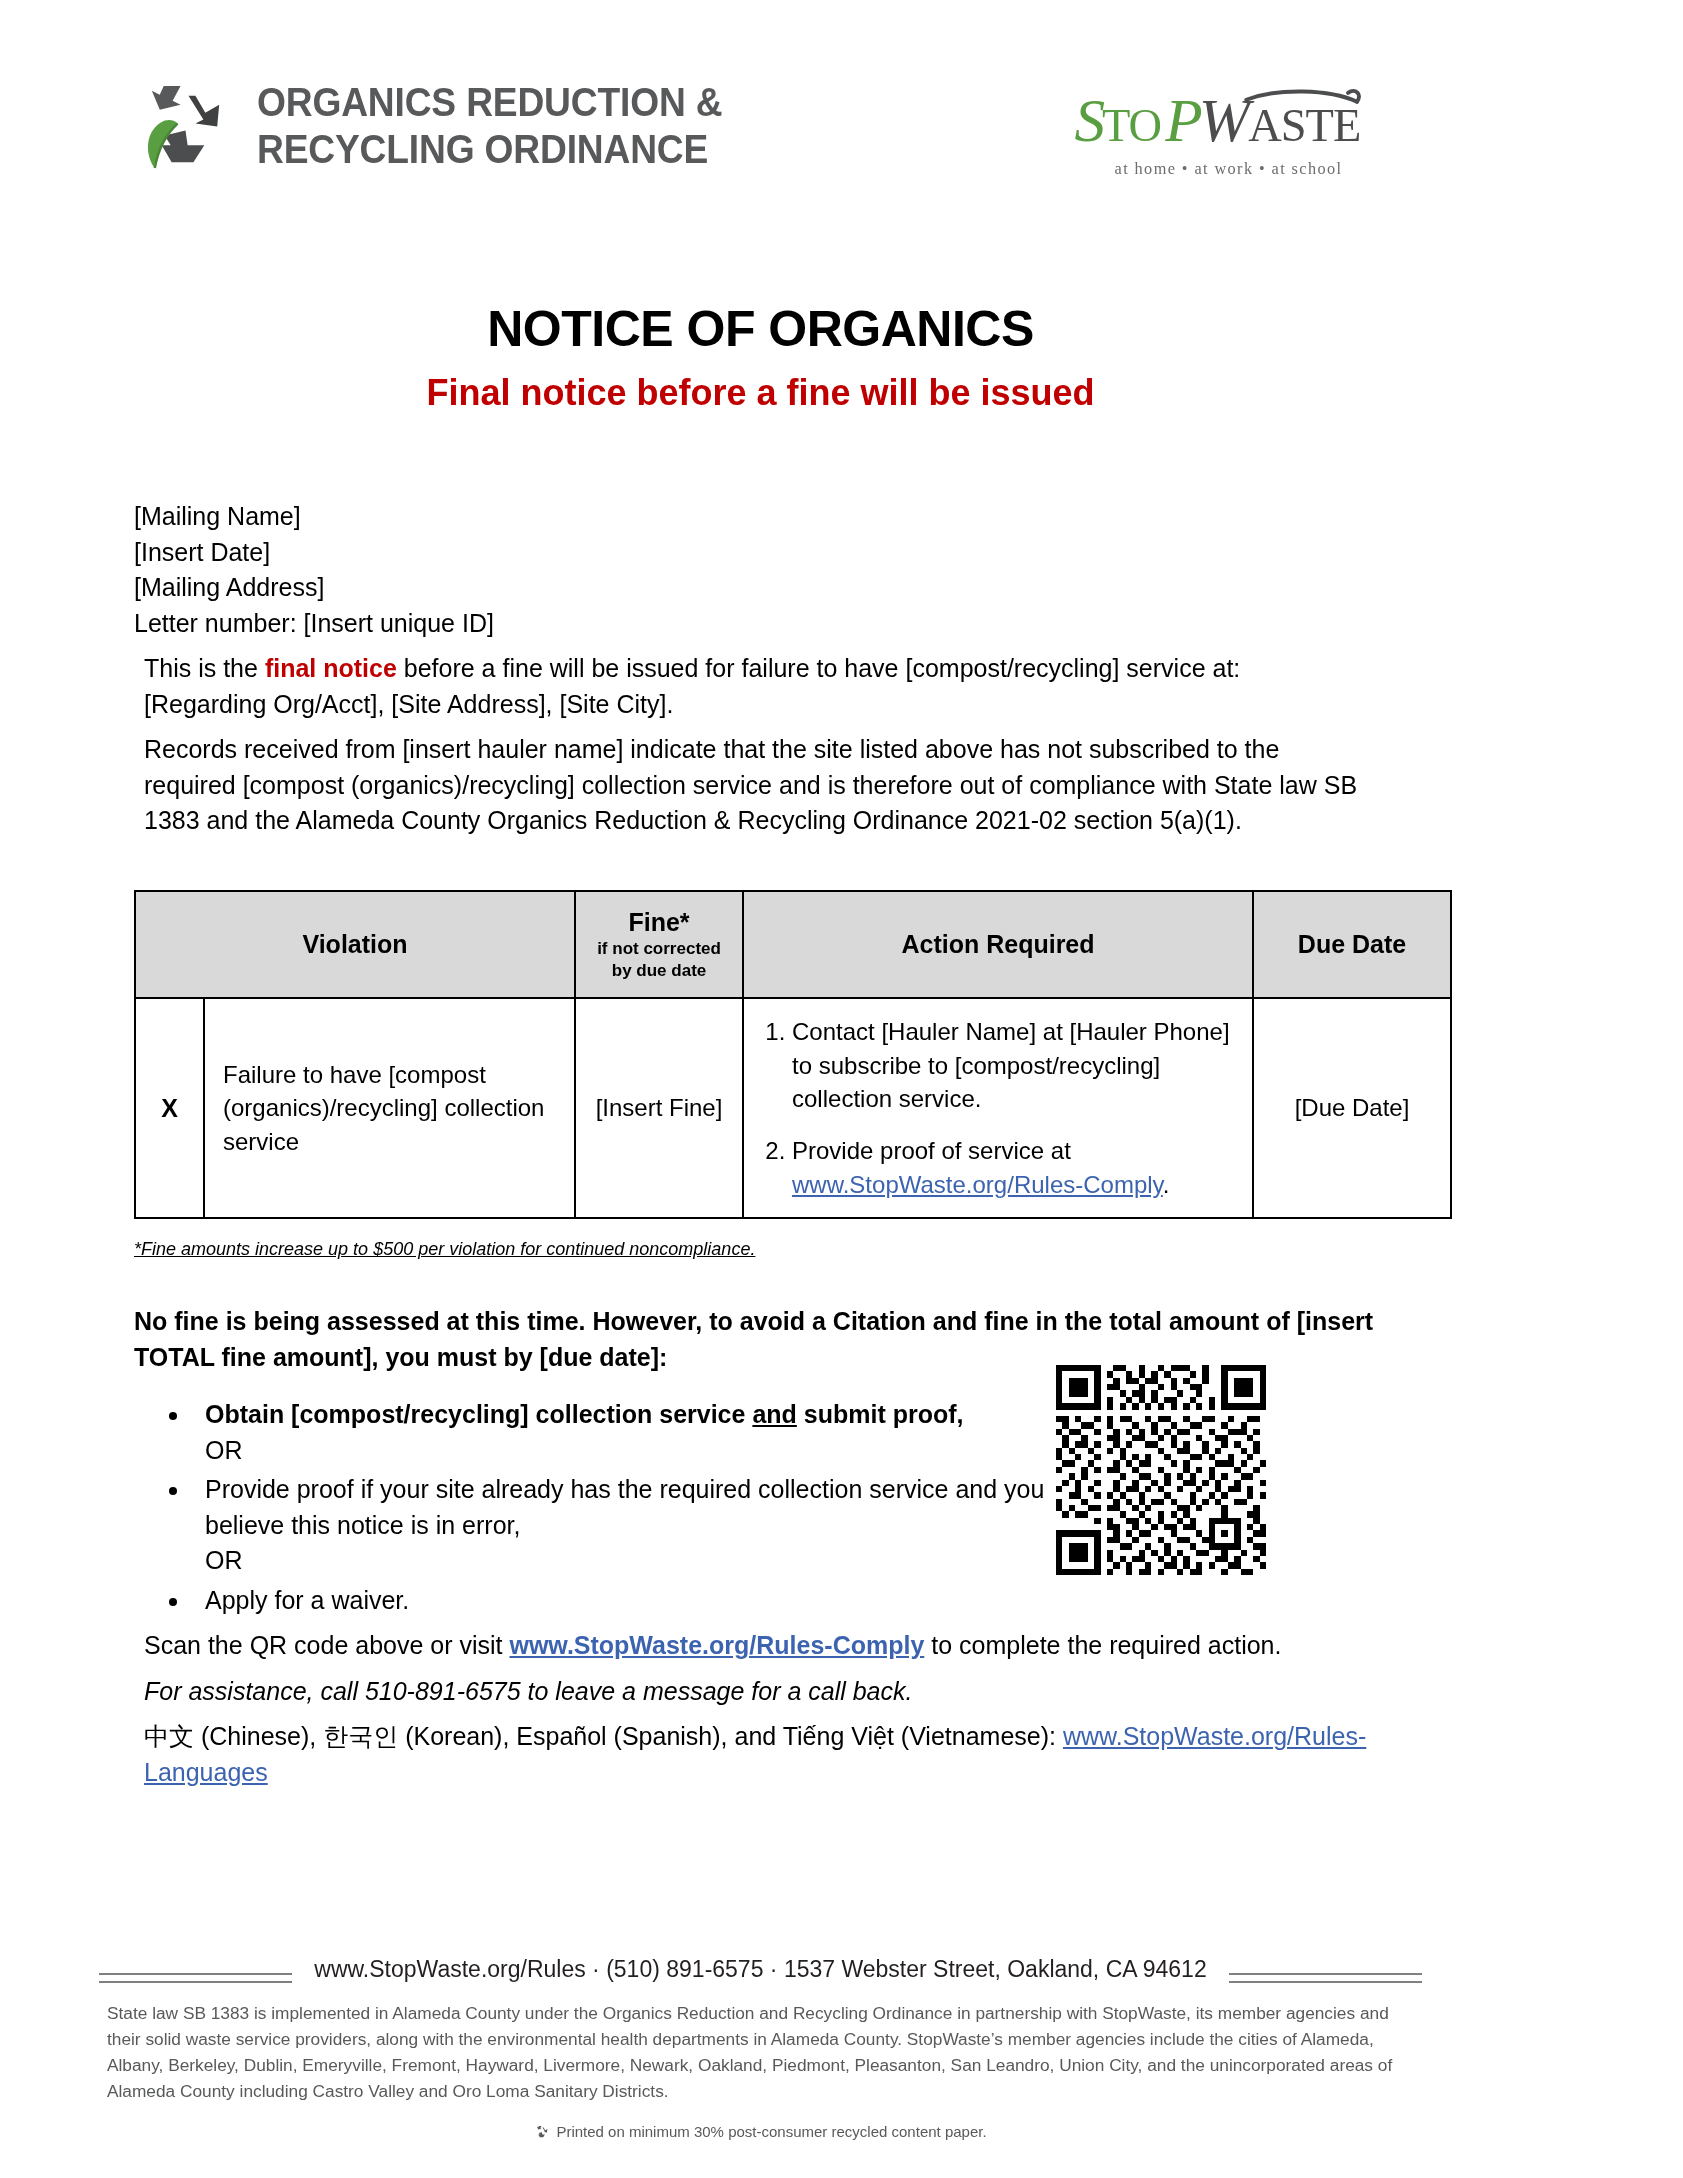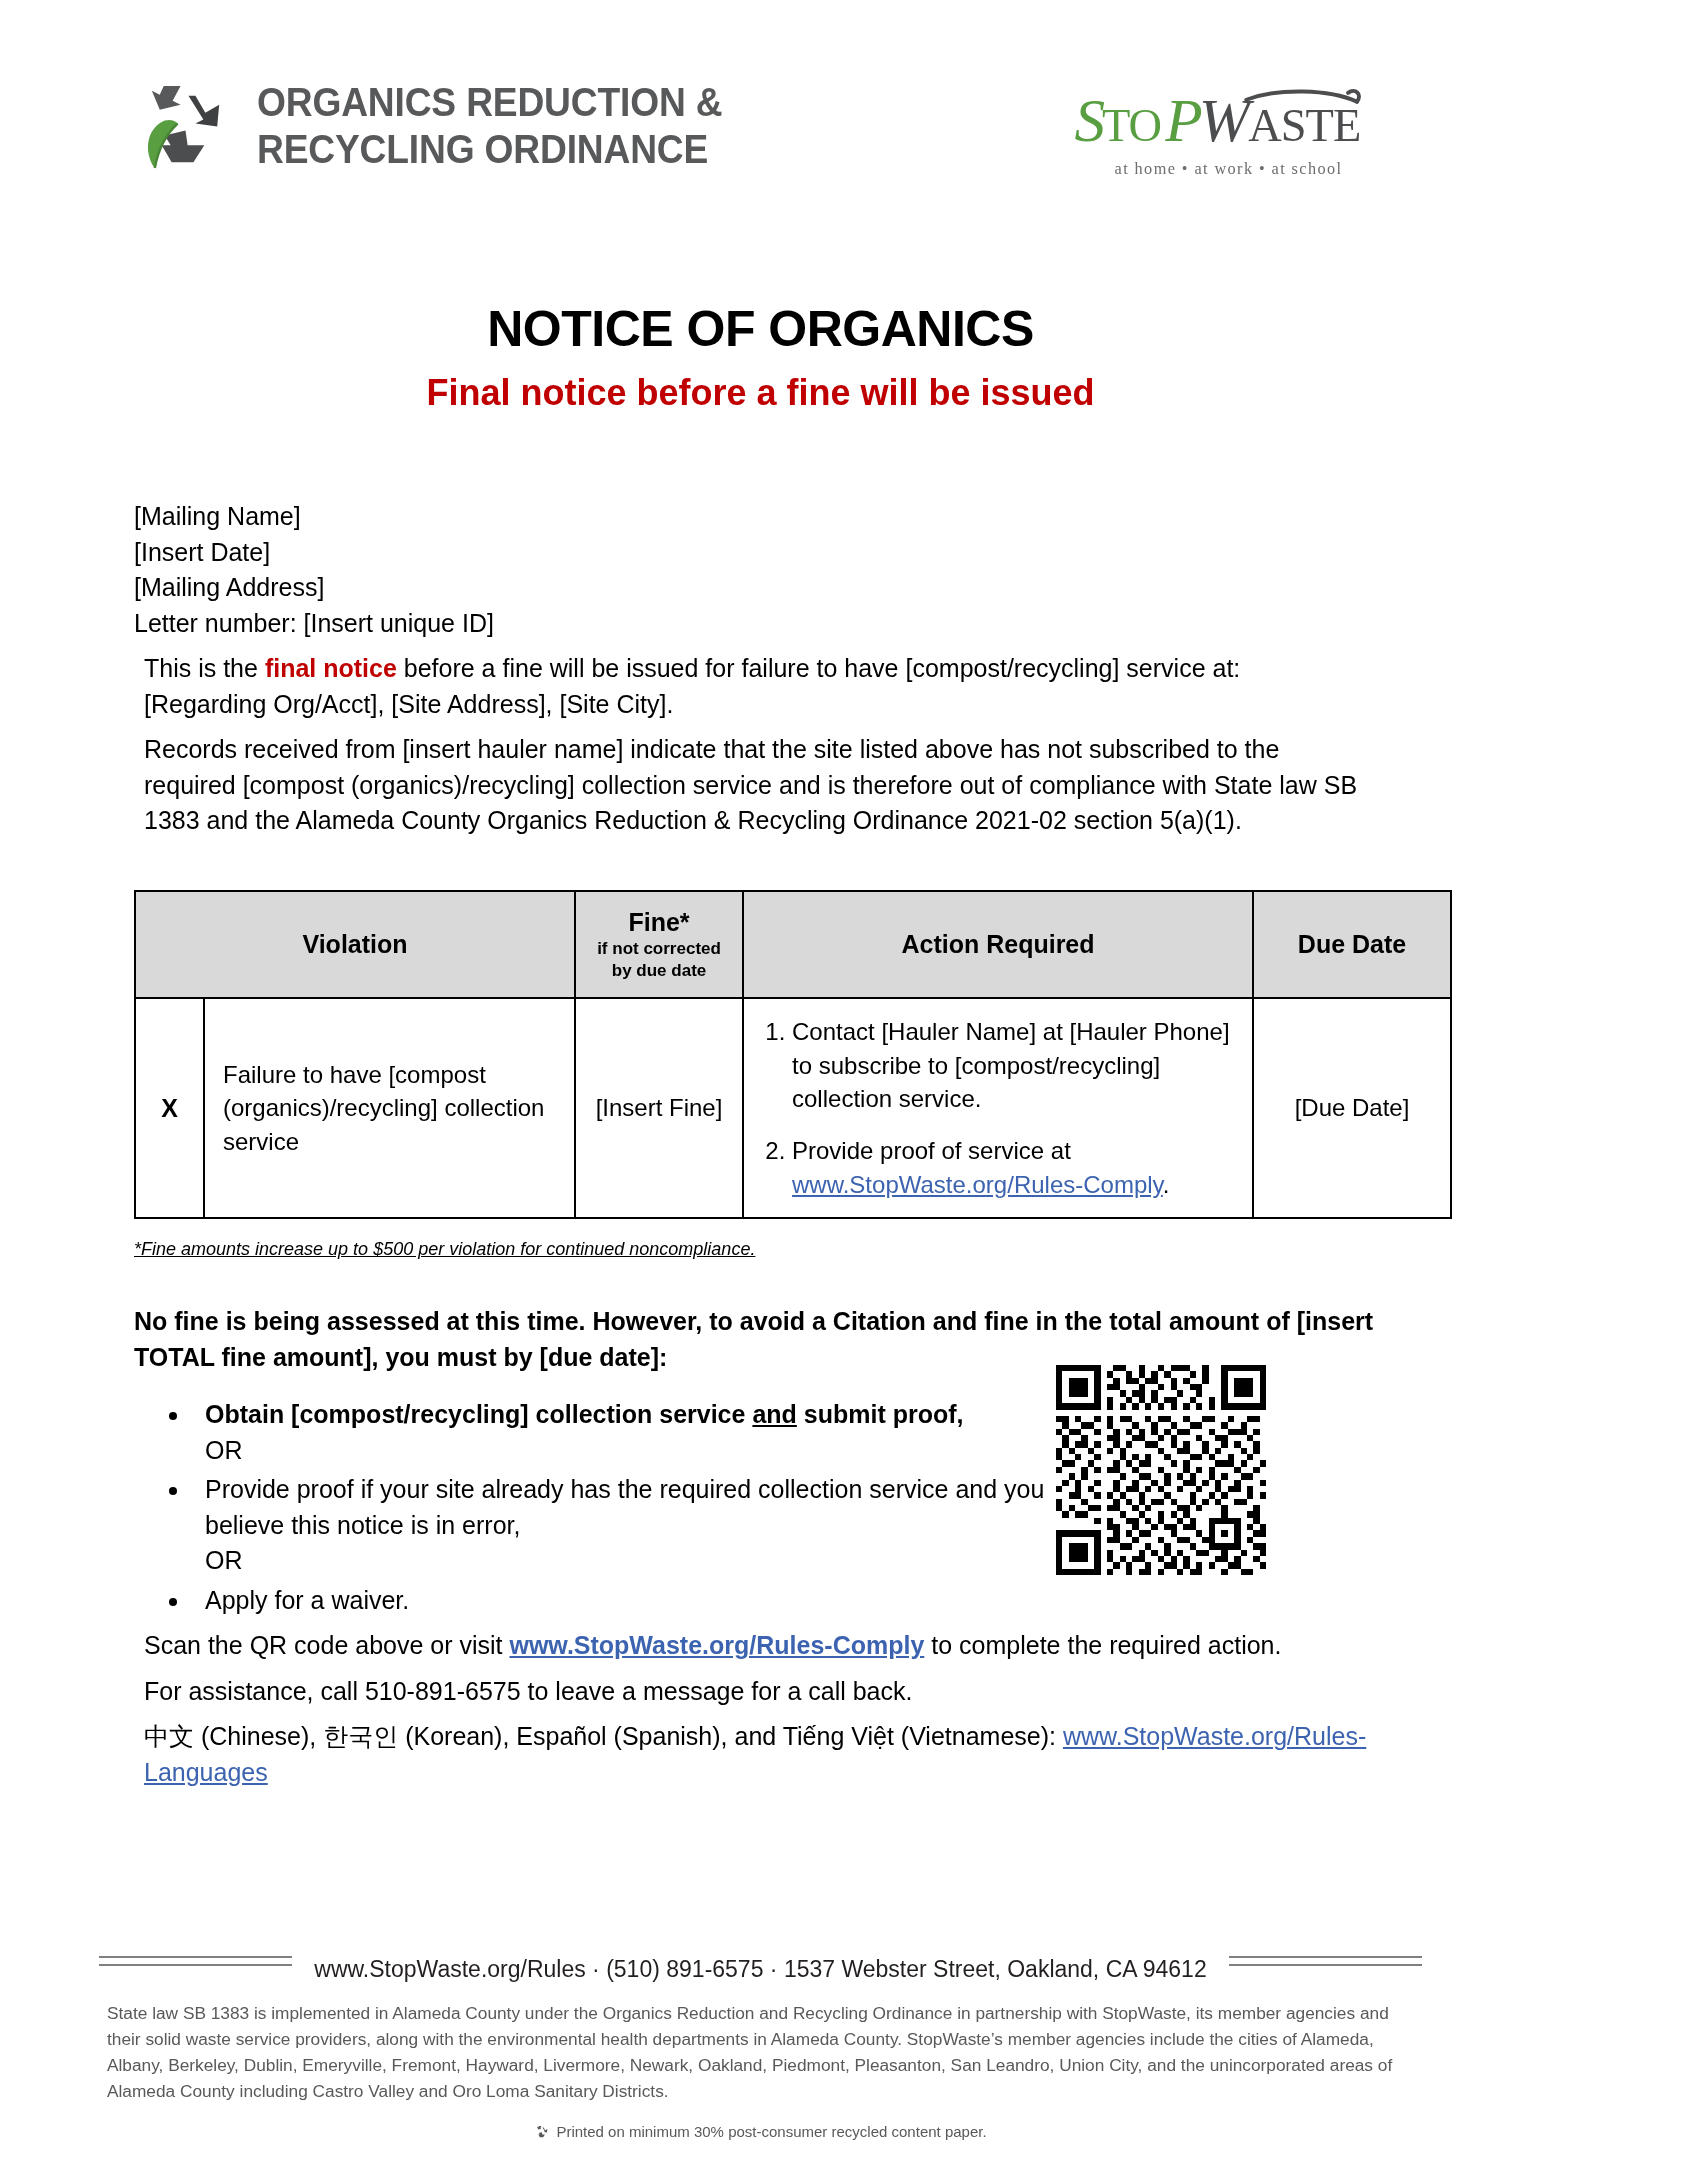--- a/index.html
+++ b/index.html
@@ -176,35 +176,35 @@
 
   .qr {
     position: absolute;
     right: 121px;
     top: 61px;
     width: 210px;
     height: 210px;
   }
 
   .para-scan { margin-top: 26px; }
-  .para-call { margin-top: 40px; }
+  .para-call { margin-top: 40px; font-style: italic; }
   .para-lang { margin-top: 46px; font-size: 24px; }
 
   
   .footer {
     position: absolute;
     left: 0;
     right: 0;
     bottom: 38px;
     padding: 0 99px;
     box-sizing: border-box;
   }
   .footer-rule-row {
     display: flex;
-    align-items: flex-start;
+    align-items: flex-end;
     gap: 22px;
     justify-content: center;
     margin-top: 36px;
   }
   .dbl-rule {
     flex: 1 1 auto;
     height: 6px;
     border-top: 2px solid #808080;
     border-bottom: 2px solid #808080;
     max-width: 228px;

